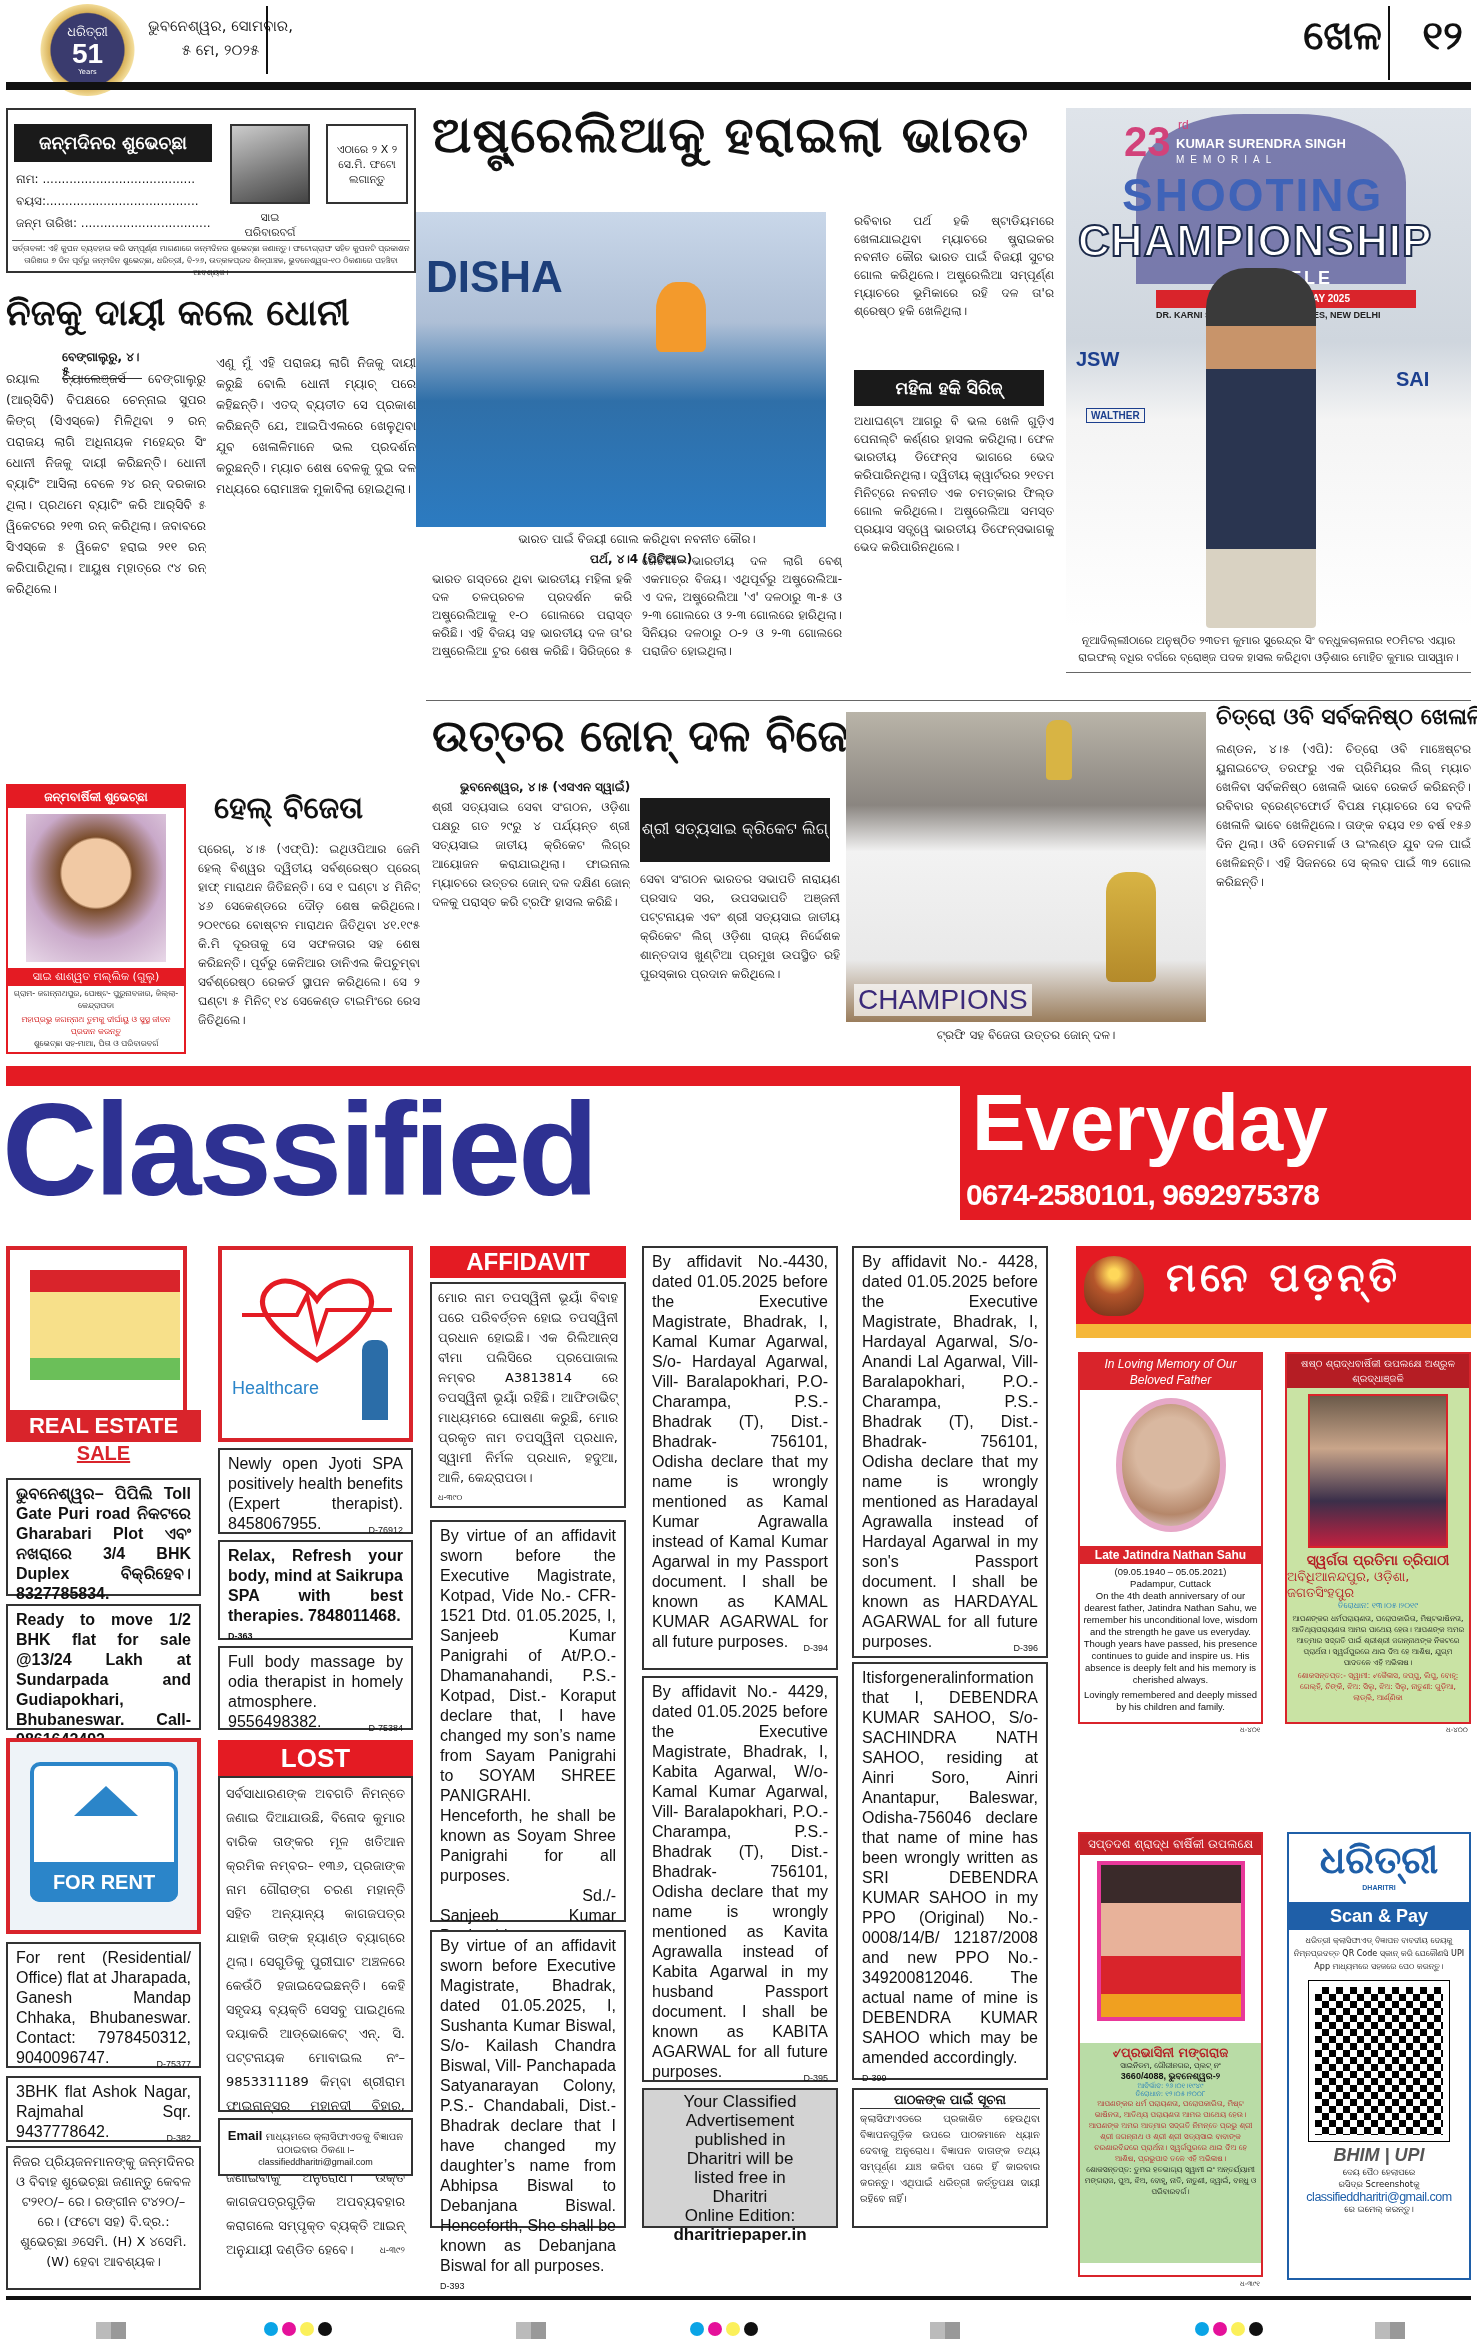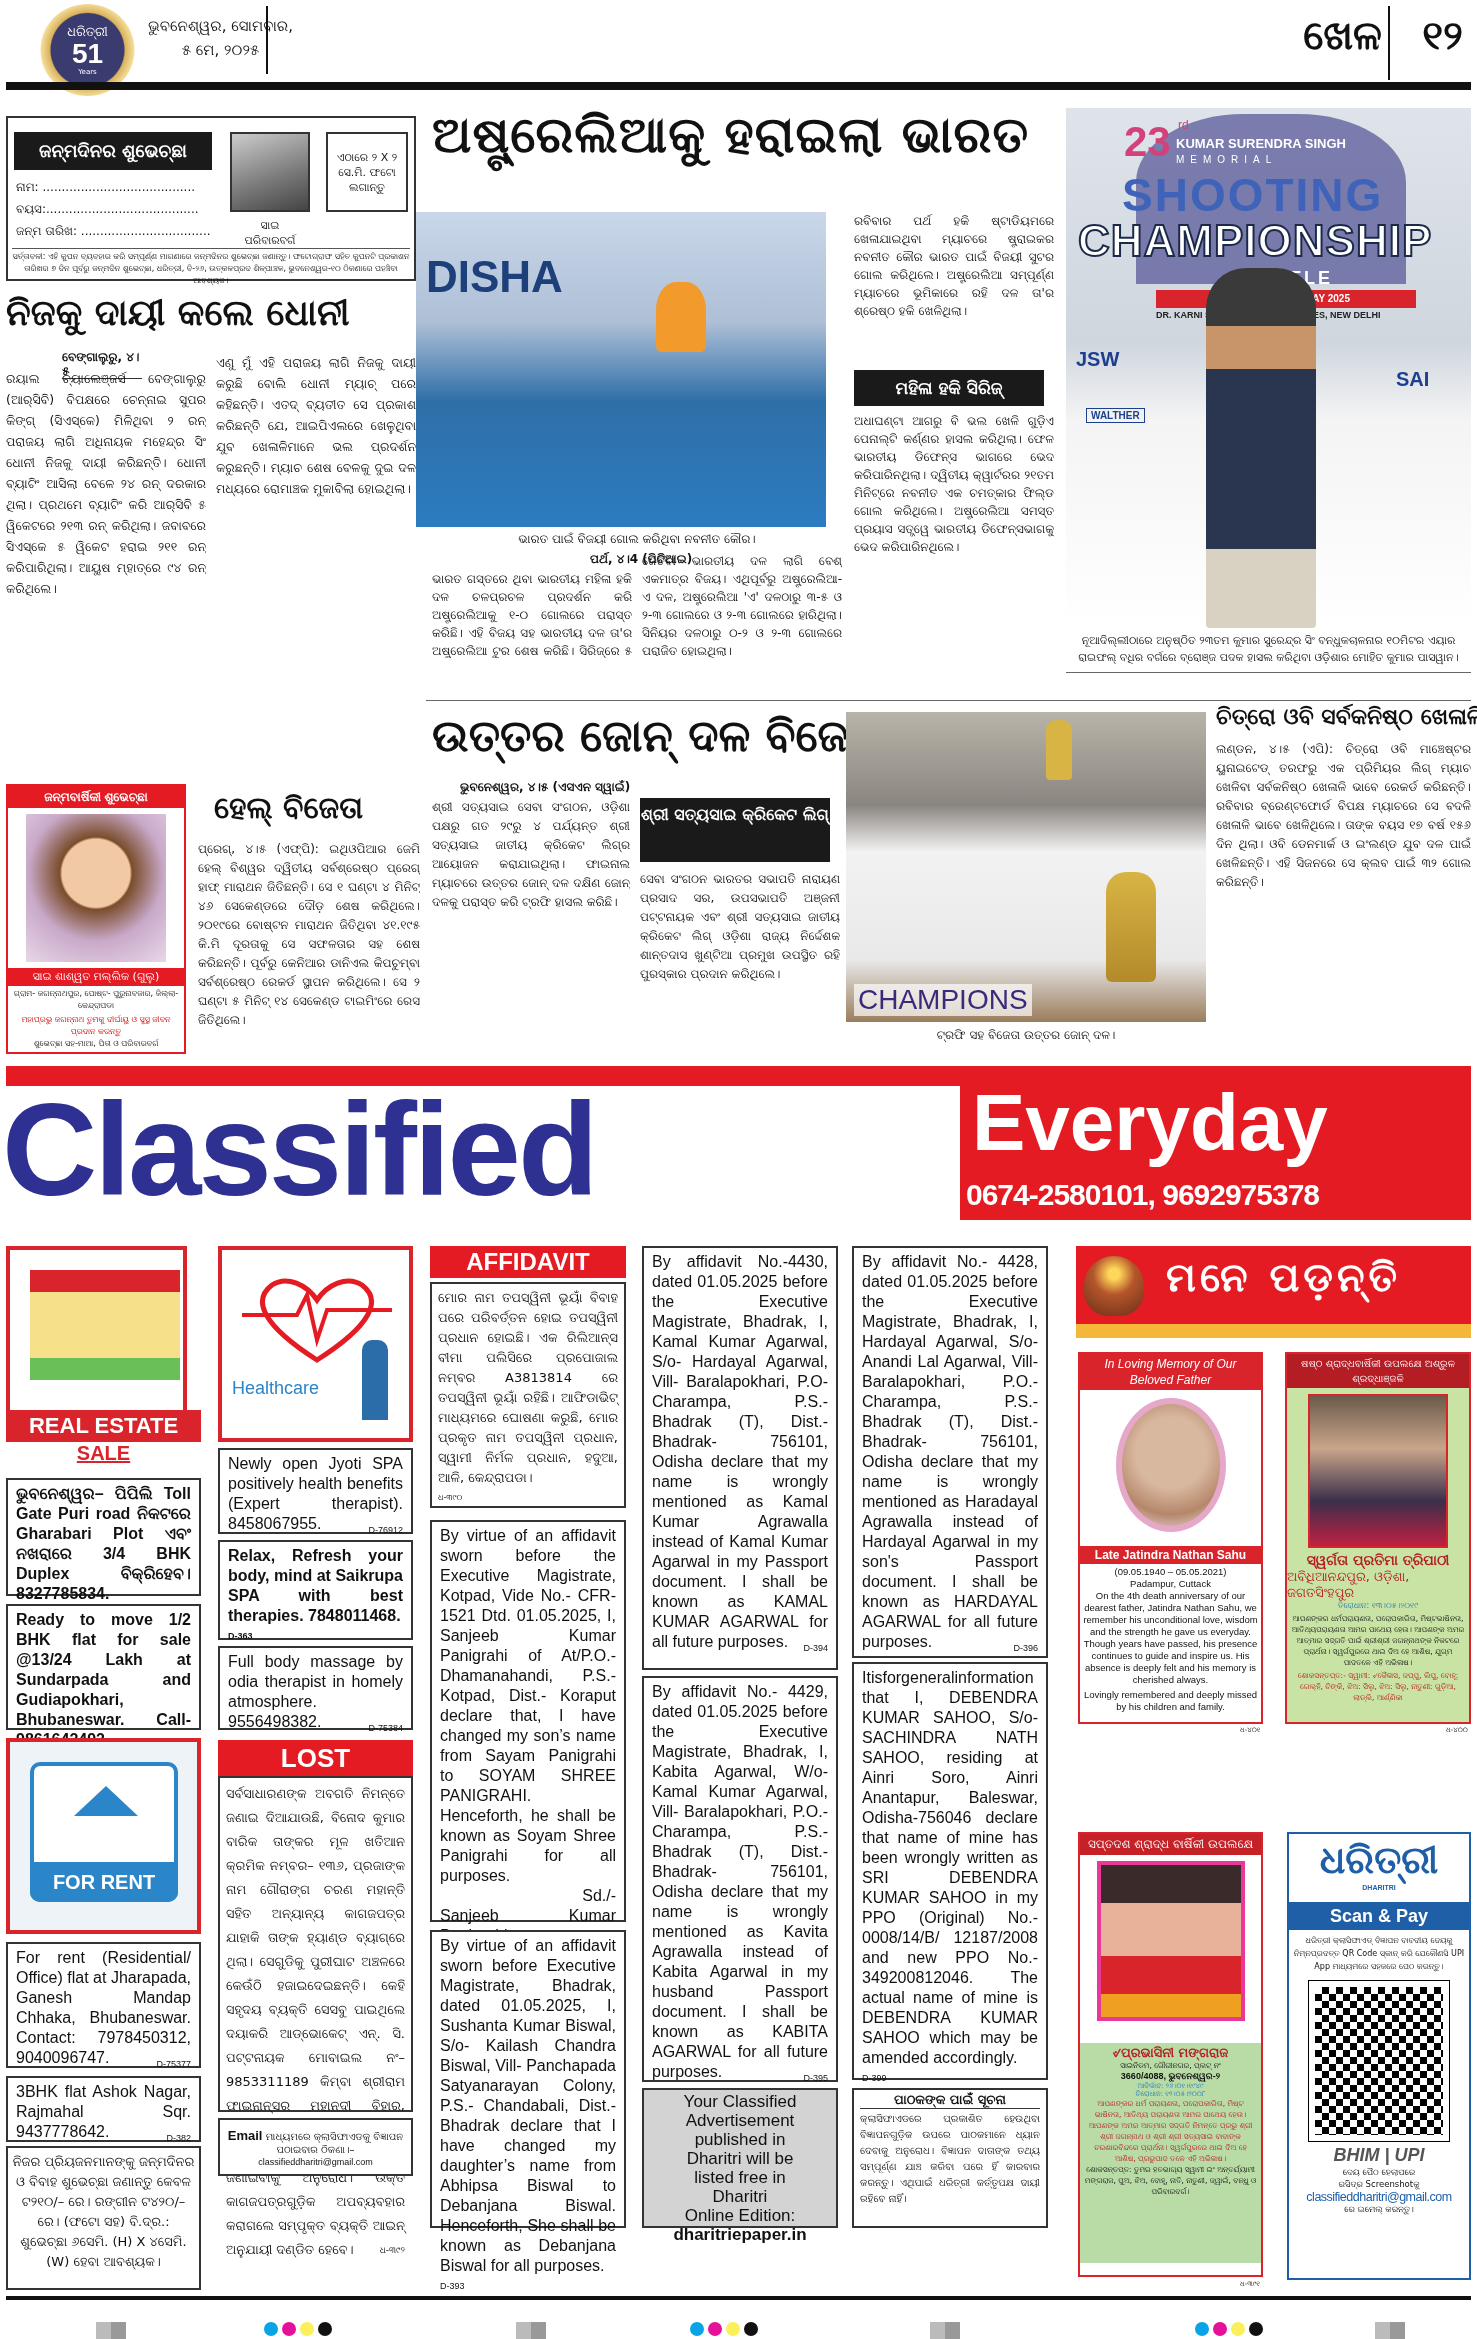--- a/index.html
+++ b/index.html
@@ -36,21 +36,21 @@
 <div class="abs" id="dateline">
   <div>ଭୁବନେଶ୍ୱର, ସୋମବାର,</div>
   <div>୫ ମେ, ୨୦୨୫</div>
 </div>
 <div class="abs vbar" style="left:266px;top:6px;height:68px"></div>
 <div class="abs" id="section">ଖେଳ</div>
 <div class="abs vbar" style="left:1388px;top:6px;height:74px"></div>
 <div class="abs" id="pageno">୧୨</div>
 <div class="abs rule" style="left:6px;top:82px;width:1465px"></div>
 
-<div class="abs box" style="left:6px;top:116px;width:410px;height:165px">
+<div class="abs box" style="left:6px;top:108px;width:410px;height:165px">
   <div class="abs" style="left:6px;top:14px;width:198px;height:38px;background:#1a1a1a;color:#fff;font-size:18px;font-weight:bold;text-align:center;line-height:38px">ଜନ୍ମଦିନର ଶୁଭେଚ୍ଛା</div>
   <div class="abs" style="left:8px;top:58px;font-size:12px;line-height:22px;width:200px;overflow:hidden;white-space:nowrap">
     <div>ନାମ: ........................................</div>
     <div>ବୟସ:........................................</div>
     <div>ଜନ୍ମ ତାରିଖ: ..................................</div>
   </div>
   <div class="abs img" style="left:222px;top:14px;width:80px;height:80px;background:linear-gradient(160deg,#ccc,#777 60%,#444);border:2px solid #333"></div>
   <div class="abs cap" style="left:212px;top:100px;width:100px;font-size:11px;line-height:15px">
     <div>ସାଇ</div>
     <div>ପରିବାରବର୍ଗ</div>
@@ -104,21 +104,21 @@
   <div class="abs ms" style="left:330px;top:260px;font-size:20px;font-weight:bold;color:#1c3f8e">SAI</div>
   <div class="abs ms" style="left:20px;top:300px;font-size:10px;font-weight:bold;color:#1c3f8e;border:1px solid #1c3f8e;padding:1px 4px">WALTHER</div>
   <div class="abs" style="left:140px;top:160px;width:110px;height:360px;background:linear-gradient(180deg,#3a3a3a 0 16%,#c8946a 16% 28%,#2a3550 28% 78%,#d9d2c2 78%);border-radius:40px 40px 4px 4px"></div>
 </div>
 <div class="abs cap" style="left:1066px;top:632px;width:405px;font-size:11px;line-height:17px">ନୂଆଦିଲ୍ଲୀଠାରେ ଅନୁଷ୍ଠିତ ୨୩ତମ କୁମାର ସୁରେନ୍ଦ୍ର ସିଂ ବନ୍ଧୁକଚାଳନାର ୧୦ମିଟର ଏୟାର ରାଇଫଲ୍ ବଧିର ବର୍ଗରେ ବ୍ରୋଞ୍ଜ ପଦକ ହାସଲ କରିଥିବା ଓଡ଼ିଶାର ମୋହିତ କୁମାର ପାସୱାନ।</div>
 <div class="abs" style="left:1066px;top:672px;width:405px;height:1px;background:#666"></div>
 
 <div class="abs" style="left:426px;top:700px;width:1045px;height:1px;background:#666"></div>
 <div class="abs" style="left:432px;top:710px;font-size:44px;font-weight:bold;white-space:nowrap">ଉତ୍ତର ଜୋନ୍ ଦଳ ବିଜେତା</div>
 <div class="abs" style="left:460px;top:780px;font-size:12px;font-weight:bold">ଭୁବନେଶ୍ୱର, ୪।୫ (ଏସଏନ ସ୍ୱାଇଁ)</div>
-<div class="abs" style="left:640px;top:798px;width:190px;height:64px;background:#1a1a1a;color:#fff;font-size:16px;font-weight:bold;text-align:center;line-height:30px;padding-top:2px">ଶ୍ରୀ ସତ୍ୟସାଇ କ୍ରିକେଟ ଲିଗ୍</div>
+<div class="abs" style="left:640px;top:798px;width:190px;height:64px;background:#1a1a1a;color:#fff;font-size:16px;font-weight:normal;text-align:center;line-height:30px;padding-top:16px">ଶ୍ରୀ ସତ୍ୟସାଇ କ୍ରିକେଟ ଲିଗ୍</div>
 <div class="abs txt" style="left:432px;top:798px;width:198px;height:250px;overflow:hidden;font-size:12px;line-height:19px">ଶ୍ରୀ ସତ୍ୟସାଇ ସେବା ସଂଗଠନ, ଓଡ଼ିଶା ପକ୍ଷରୁ ଗତ ୨୯ରୁ ୪ ପର୍ଯ୍ୟନ୍ତ ଶ୍ରୀ ସତ୍ୟସାଇ ଜାତୀୟ କ୍ରିକେଟ ଲିଗ୍‌ର ଆୟୋଜନ କରାଯାଇଥିଲା। ଫାଇନାଲ ମ୍ୟାଚରେ ଉତ୍ତର ଜୋନ୍ ଦଳ ଦକ୍ଷିଣ ଜୋନ୍ ଦଳକୁ ପରାସ୍ତ କରି ଟ୍ରଫି ହାସଲ କରିଛି।</div>
 <div class="abs txt" style="left:640px;top:870px;width:200px;height:178px;overflow:hidden;font-size:12px;line-height:19px">ସେବା ସଂଗଠନ ଭାରତର ସଭାପତି ନାରାୟଣ ପ୍ରସାଦ ସର, ଉପସଭାପତି ଅଞ୍ଜନୀ ପଟ୍ଟନାୟକ ଏବଂ ଶ୍ରୀ ସତ୍ୟସାଇ ଜାତୀୟ କ୍ରିକେଟ ଲିଗ୍ ଓଡ଼ିଶା ରାଜ୍ୟ ନିର୍ଦ୍ଦେଶକ ଶାନ୍ତଦାସ ଖୁଣ୍ଟିଆ ପ୍ରମୁଖ ଉପସ୍ଥିତ ରହି ପୁରସ୍କାର ପ୍ରଦାନ କରିଥିଲେ।</div>
 <div class="abs img" style="left:846px;top:712px;width:360px;height:310px;background:linear-gradient(180deg,#b9b4a8 0%,#8a8580 30%,#f2f2f2 45%,#e9e9e9 80%,#9a7d5c 100%)">
   <div class="abs" style="left:200px;top:8px;width:26px;height:60px;background:#d8b444;border-radius:10px 10px 4px 4px"></div>
   <div class="abs" style="left:260px;top:160px;width:50px;height:110px;background:linear-gradient(180deg,#d8b444,#b48a2a);border-radius:20px 20px 6px 6px"></div>
   <div class="abs ms" style="left:8px;top:272px;font-size:28px;font-weight:normal;color:#3b2a7a;background:rgba(255,255,255,.7);padding:0 4px">CHAMPIONS</div>
 </div>
 <div class="abs cap" style="left:846px;top:1026px;width:360px">ଟ୍ରଫି ସହ ବିଜେତା ଉତ୍ତର ଜୋନ୍ ଦଳ।</div>
 
 <div class="abs" style="left:1216px;top:704px;font-size:22px;font-weight:bold;white-space:nowrap">ଚିତ୍ରୋ ଓବି ସର୍ବକନିଷ୍ଠ ଖେଳାଳି</div>

